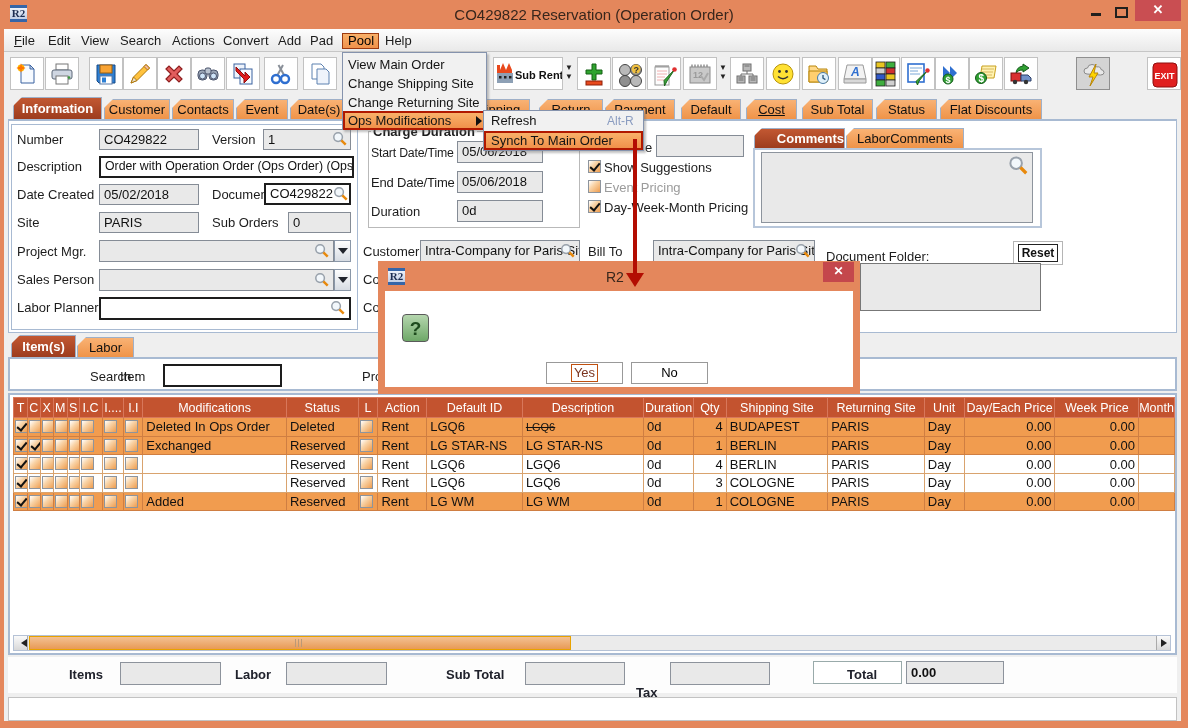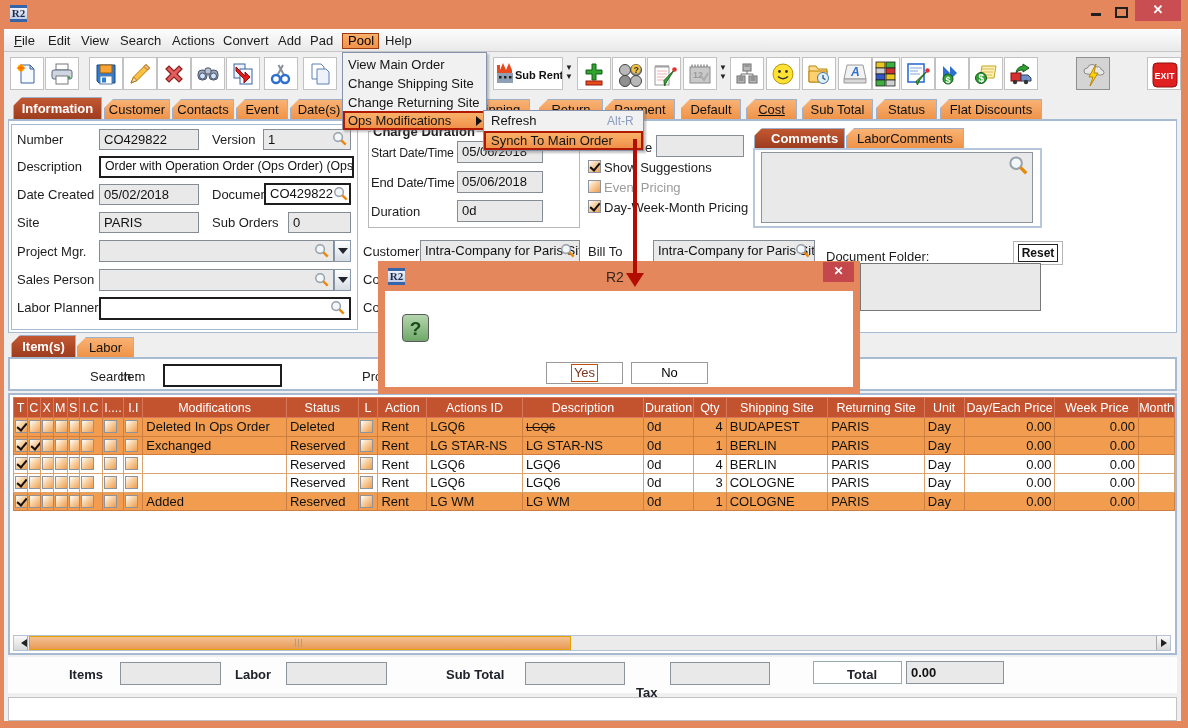--- a/index.html
+++ b/index.html
@@ -60,20 +60,21 @@
 .hl{position:absolute;background:linear-gradient(#f9b16a,#f0914a);border:2px solid #B01800;}
 
 #dialog{position:absolute;left:378px;top:261px;width:482px;height:133px;background:#E4875C;z-index:50;}
 #dlg-content{position:absolute;left:7px;top:30px;width:468px;height:96px;background:#fff;}
 .dbtn{position:absolute;width:77px;height:22px;background:#fff;border:1px solid #999;font-size:13px;text-align:center;line-height:20px;}
 #arrow{position:absolute;left:633px;top:139px;width:4px;height:138px;background:#b30d02;z-index:60;}
 #arrowhead{position:absolute;left:626px;top:273px;width:0;height:0;border:9px solid transparent;border-top:14px solid #b30d02;z-index:60;}
 </style></head>
 <body>
 <div id="titlebar">
+  <div id="title-text">CO429822 Reservation (Operation Order)</div>
   <div id="r2logo">R2</div>
   <div id="btn-min"></div>
     <div id="btn-max"></div>
     <div id="btn-close">✕</div>
 </div>
 <div id="content"></div>
 <div id="menubar">
   <span class="mi" style="left:10px;"><u>F</u>ile</span>
   <span class="mi" style="left:44px;">Edit</span>
   <span class="mi" style="left:77px;">View</span>
@@ -379,21 +380,21 @@
     </svg>
   <span class="lbl" style="left:588px;top:244px;">Bill To</span>
   <div class="fgrey" style="left:653px;top:240px;width:162px;height:22px;">Intra-Company for Paris Sit</div>
   <svg class="mag" style="left:795px;top:243px;" viewBox="0 0 16 16">
       <circle cx="6.5" cy="6.5" r="4.6" fill="#f2f7fb" stroke="#98a1ab" stroke-width="1.6"></circle>
       <path d="M10 10 14.6 14.6" stroke="#e8890c" stroke-width="2.6"></path>
     </svg>
   <span class="lbl" style="left:363px;top:272px;">Contact</span>
   <span class="lbl" style="left:363px;top:300px;">Contact</span>
 
-  <div class="abs" style="left:754px;top:128px;width:91px;height:20px;background:linear-gradient(#c25832,#9d3c1e);border:1px solid #9fb0c8;border-bottom:none;clip-path:polygon(0 100%,0 8px,8px 0,100% 0,100% 100%);font-size:13px;color:#fff;font-weight:bold;text-align:left;line-height:20px;padding-left:16px;">Comments</div>
+  <div class="abs" style="left:754px;top:128px;width:91px;height:20px;background:linear-gradient(#c25832,#9d3c1e);border:1px solid #9fb0c8;border-bottom:none;clip-path:polygon(0 100%,0 8px,8px 0,100% 0,100% 100%);font-size:13px;color:#fff;font-weight:bold;text-align:right;line-height:20px;padding-left:16px;">Comments</div>
   <div class="abs" style="left:846px;top:128px;width:118px;height:20px;background:linear-gradient(#f9b274,#ef9348);border:1px solid #9fb0c8;border-bottom:none;clip-path:polygon(0 100%,0 8px,8px 0,100% 0,100% 100%);font-size:13px;color:#111;text-align:center;line-height:20px;">LaborComments</div>
   <div class="abs" style="left:753px;top:148px;width:289px;height:80px;border:2px solid #b7c6da;background:#fff;"></div>
   <div class="abs" style="left:761px;top:152px;width:272px;height:71px;background:#E9E9E9;border:1px solid #8d949d;"></div>
   <svg class="mag" style="left:1008px;top:155px;width:20px;height:20px;" viewBox="0 0 16 16">
       <circle cx="6.5" cy="6.5" r="4.6" fill="#f2f7fb" stroke="#98a1ab" stroke-width="1.6"></circle>
       <path d="M10 10 14.6 14.6" stroke="#e8890c" stroke-width="2.6"></path>
     </svg>
 
   <span class="lbl" style="left:826px;top:249px;">Document Folder:</span>
   <div class="abs" style="left:1013px;top:241px;width:50px;height:24px;background:#fff;border:1px solid #b5b5b5;"></div>
@@ -444,21 +445,21 @@
           <th>X</th>
           <th>M</th>
           <th>S</th>
           <th>I.C</th>
           <th>I....</th>
           <th>I.I</th>
           <th>Modifications</th>
           <th>Status</th>
           <th>L</th>
           <th>Action</th>
-          <th>Actions ID</th>
+          <th>Default ID</th>
           <th>Description</th>
           <th>Duration</th>
           <th>Qty</th>
           <th>Shipping Site</th>
           <th>Returning Site</th>
           <th>Unit</th>
           <th>Day/Each Price</th>
           <th>Week Price</th>
           <th>Month</th>
         </tr>

